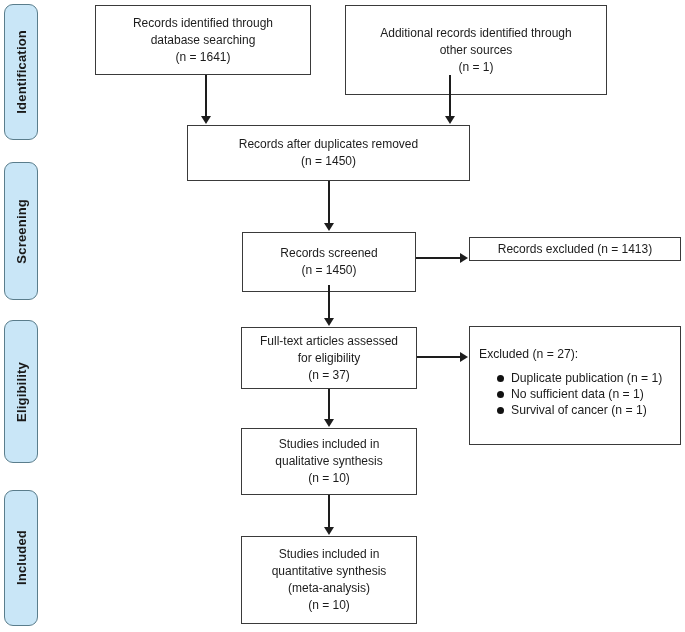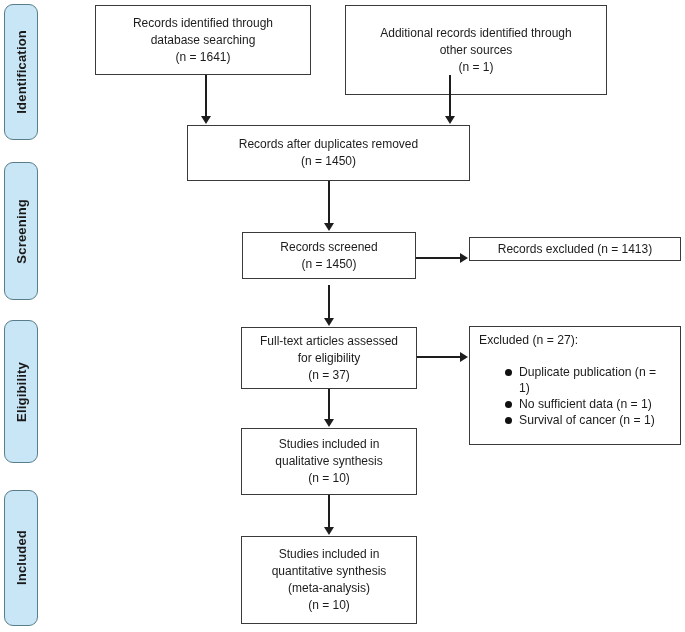--- a/index.html
+++ b/index.html
@@ -56,36 +56,36 @@
     padding: 2px 6px;
   }
   .box .box-text {
     font-size: 12px;
     line-height: 17px;
     color: #1c1c1c;
     white-space: pre-line;
     font-family: "Liberation Sans", sans-serif;
   }
   .box.left-align {
-    align-items: flex-start;
+    align-items: center;
     justify-content: flex-start;
     text-align: left;
     padding: 5px 5px 5px 7px;
   }
 
   
   .excl-head {
     font-size: 12.2px;
     line-height: 16px;
     color: #1c1c1c;
     margin: 0 0 1px 2px;
     font-family: "Liberation Sans", sans-serif;
   }
   ul.excl-list {
-    margin: 16px;
+    margin: 8px;
     padding: 0 0 0 26px;
     list-style: none;
   }
   ul.excl-list li {
     position: relative;
     font-size: 12.2px;
     line-height: 16px;
     color: #1c1c1c;
     margin-bottom: 0px;
     font-family: "Liberation Sans", sans-serif;
@@ -169,21 +169,21 @@
   <div class="arrow-down" style="left:445px; top:116px;"></div>
 
   <div class="box" style="left:187px; top:125px; width:283px; height:56px;">
     <span class="box-text">Records after duplicates removed
 (n = 1450)</span>
   </div>
 
   <div class="vline" style="left:328px; top:181px; height:43px;"></div>
   <div class="arrow-down" style="left:324px; top:223px;"></div>
 
-  <div class="box" style="left:242px; top:232px; width:174px; height:47px;">
+  <div class="box" style="left:242px; top:232px; width:174px; height:60px;">
     <span class="box-text">Records screened
 (n = 1450)</span>
   </div>
 
   <div class="hline" style="left:416px; top:257px; width:45px;"></div>
   <div class="arrow-right" style="left:460px; top:253px;"></div>
 
   <div class="box" style="left:469px; top:237px; width:212px; height:24px;">
     <span class="box-text">Records excluded (n = 1413)</span>
   </div>

